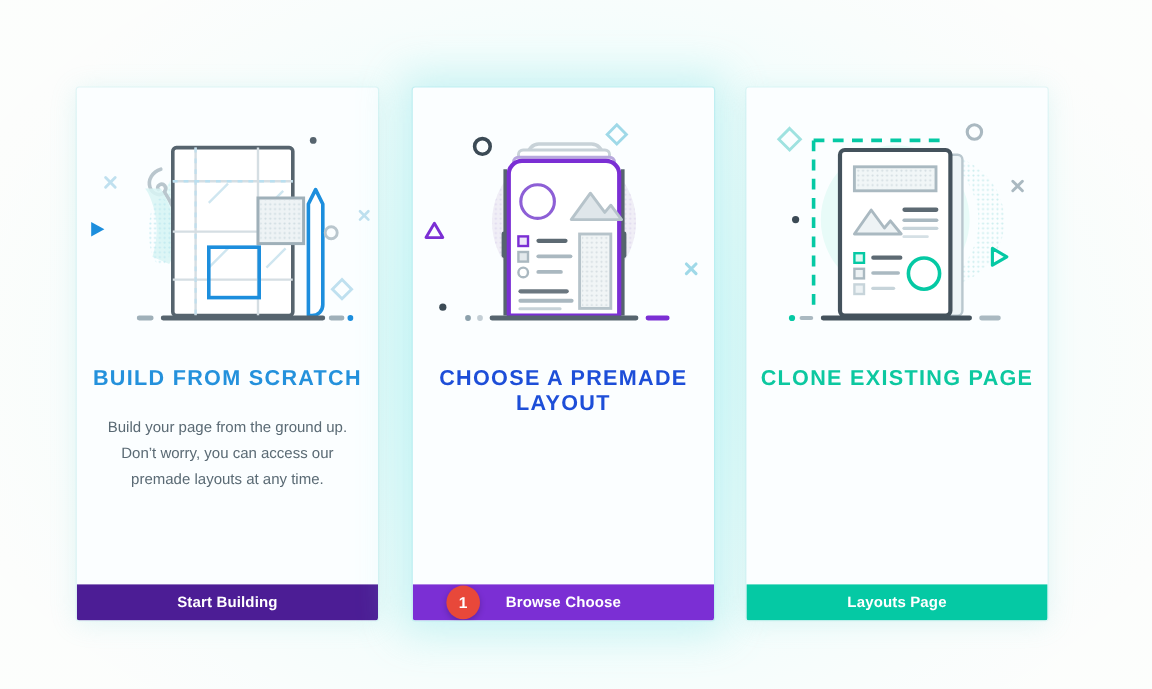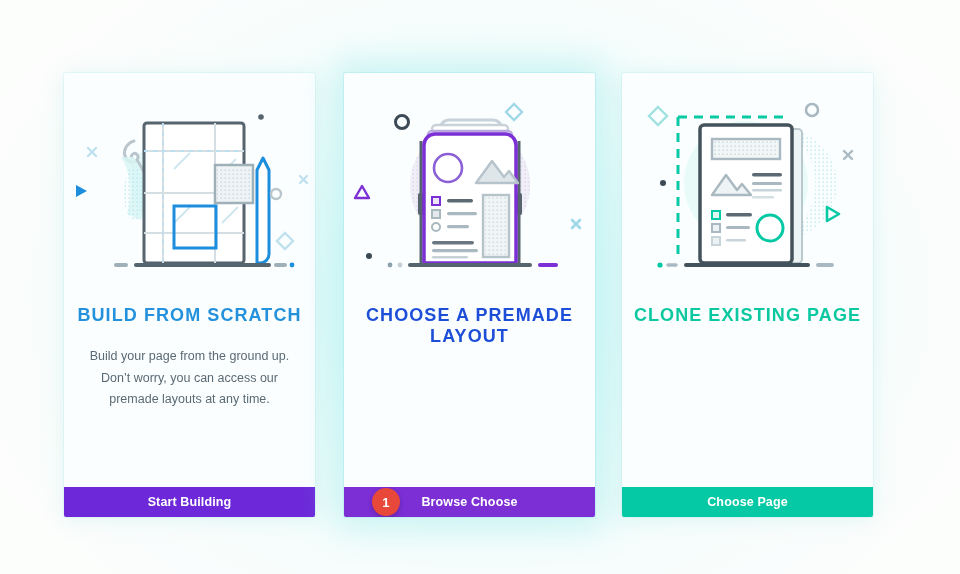--- a/index.html
+++ b/index.html
@@ -95,21 +95,21 @@
     font-family: "Liberation Sans", sans-serif;
     font-size: 12.5px;
     font-weight: bold;
     color: #ffffff;
     letter-spacing: .01em;
     cursor: pointer;
     position: relative;
     width: 100%;
     padding: 0;
   }
-  .c1 .card-btn { background: #6d28d9; }
+  .c1 .card-btn { background: #4c1d95; }
   .c2 .card-btn { background: #7b2fd4; }
   .c3 .card-btn { background: #05c9a4; }
 
   .step-badge {
     position: absolute;
     left: 42px;
     top: 50%;
     transform: translate(-50%, -50%);
     width: 28px;
     height: 28px;
@@ -306,18 +306,18 @@
           <path d="M36 34 l9 9 l-9 9 l-9 -9z" fill="none" stroke="#9fe2e0" stroke-width="2.4"></path>
           <circle cx="190" cy="37" r="6" fill="none" stroke="#aab9c1" stroke-width="2.6"></circle>
           <path d="M222 78 l8 8 M230 78 l-8 8" stroke="#aab9c1" stroke-width="2.4" stroke-linecap="round"></path>
           <path d="M205 134 l12 7 l-12 7z" fill="none" stroke="#05c9a4" stroke-width="2.6" stroke-linejoin="round"></path>
           <circle cx="41" cy="110" r="3" fill="#3b4a55"></circle>
         </svg>
       </div>
       <h3 class="card-title">CLONE EXISTING PAGE</h3>
       <div class="card-spacer"></div>
       <button class="card-btn">
-        <span>Choose Page</span>
+        <span>Layouts Page</span>
       </button>
     </div>
 
   </div>
 </div>
 
 </body></html>

